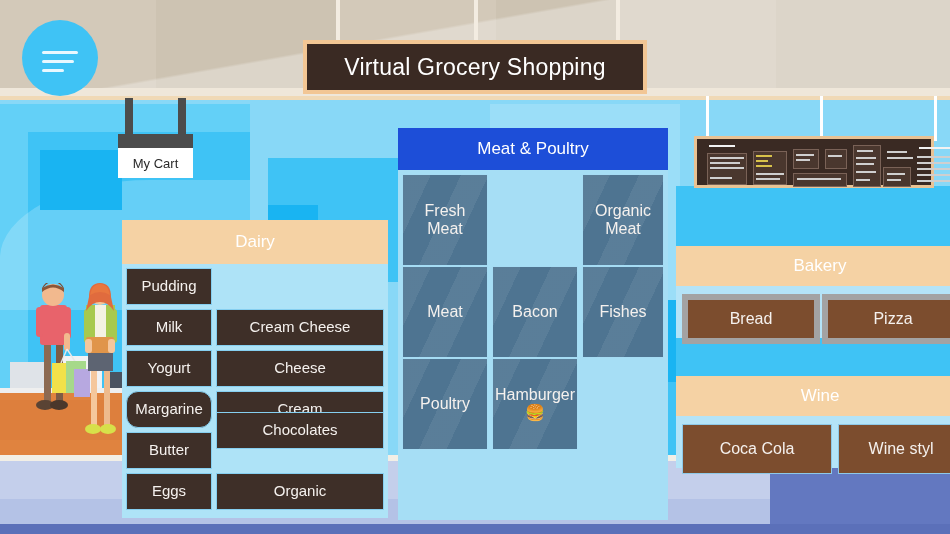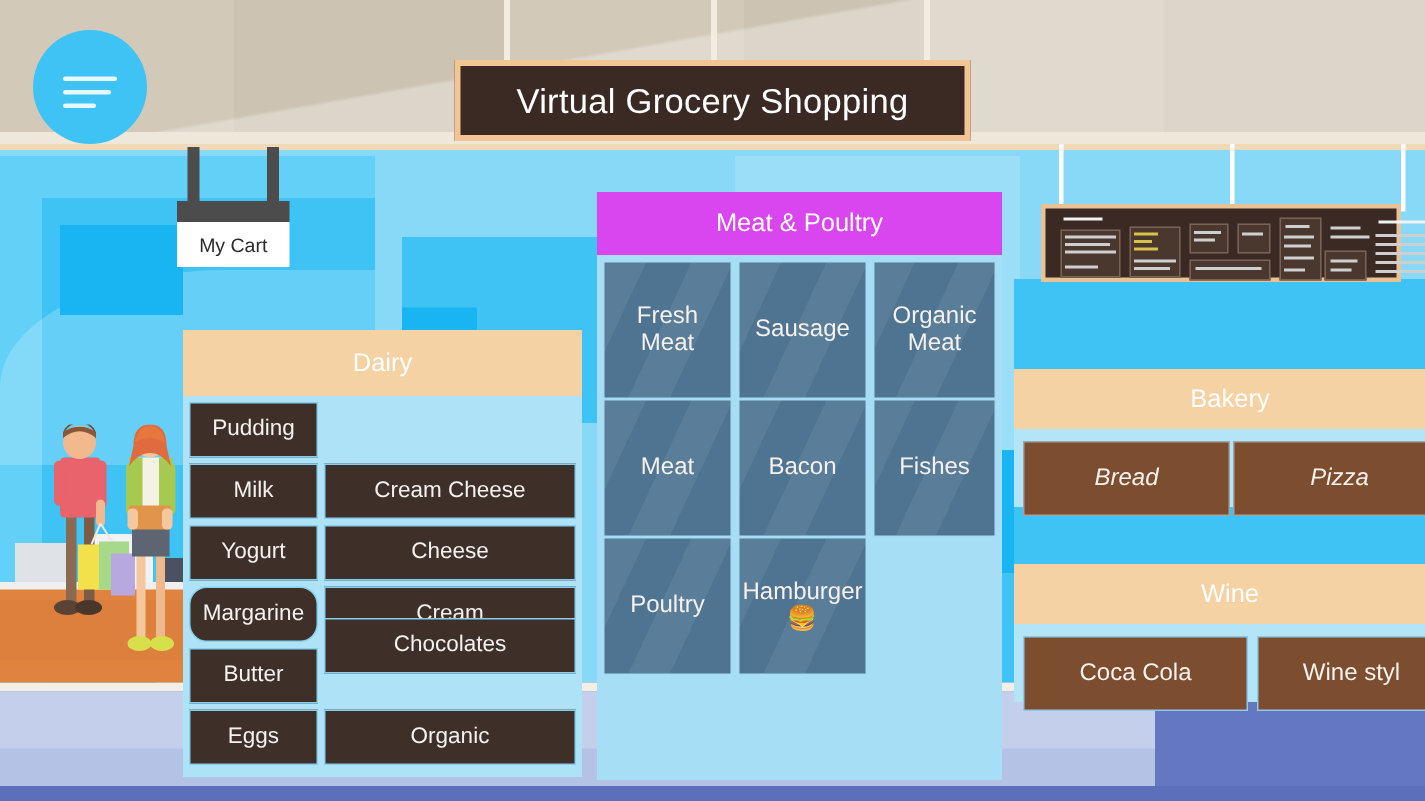--- a/index.html
+++ b/index.html
@@ -191,43 +191,42 @@
     font-size: 15px;
   }
 
   
   .meat-panel {
     position: absolute; left: 398px; top: 128px; width: 270px; height: 392px;
     background: #a6def5;
   }
   .meat-head {
     left: 398px; top: 128px; width: 270px; height: 42px;
-    background: #d946ef;
+    background: #1d4ed8;
   }
   .meat-tile {
     background: #4e7491;
     border: 1px solid #a5dcf4;
     font-size: 16px;
     background-image: linear-gradient(115deg,
       rgba(255,255,255,0.07) 0%, rgba(255,255,255,0.07) 22%,
       rgba(255,255,255,0.00) 22%, rgba(255,255,255,0.00) 46%,
       rgba(255,255,255,0.07) 46%, rgba(255,255,255,0.07) 68%,
       rgba(255,255,255,0.00) 68%);
   }
 
   
   .bakery-head {
     left: 676px; top: 246px; width: 288px; height: 40px;
     background: #f5d2a4;
   }
   .bakery-tile {
     background: #7c4d2e;
-    border: 1px solid #a3a3a3;
+    border: 6px solid #a3a3a3;
     font-size: 16px;
-    font-style: italic;
   }
 
   
   .wine-head {
     left: 676px; top: 376px; width: 288px; height: 40px;
     background: #f5d2a4;
   }
   .wine-tile {
     background: #7c4d2e;
     border: 1px solid #8ec9e8;
@@ -437,23 +436,20 @@
     </div>
 
   <div class="meat-panel"></div>
   <div class="sec-header meat-head">
     <span>Meat &amp; Poultry</span>
   </div>
 
   <div class="tile meat-tile" style="left:402px; top:174px; width:86px; height:92px;">
       <span>Fresh Meat</span>
     </div>
-  <div class="tile meat-tile" style="left:492px; top:174px; width:86px; height:92px;">
-      <span>Sausage</span>
-    </div>
   <div class="tile meat-tile" style="left:582px; top:174px; width:82px; height:92px;">
       <span>Organic Meat</span>
     </div>
 
   <div class="tile meat-tile" style="left:402px; top:266px; width:86px; height:92px;">
       <span>Meat</span>
     </div>
   <div class="tile meat-tile" style="left:492px; top:266px; width:86px; height:92px;">
       <span>Bacon</span>
     </div>

